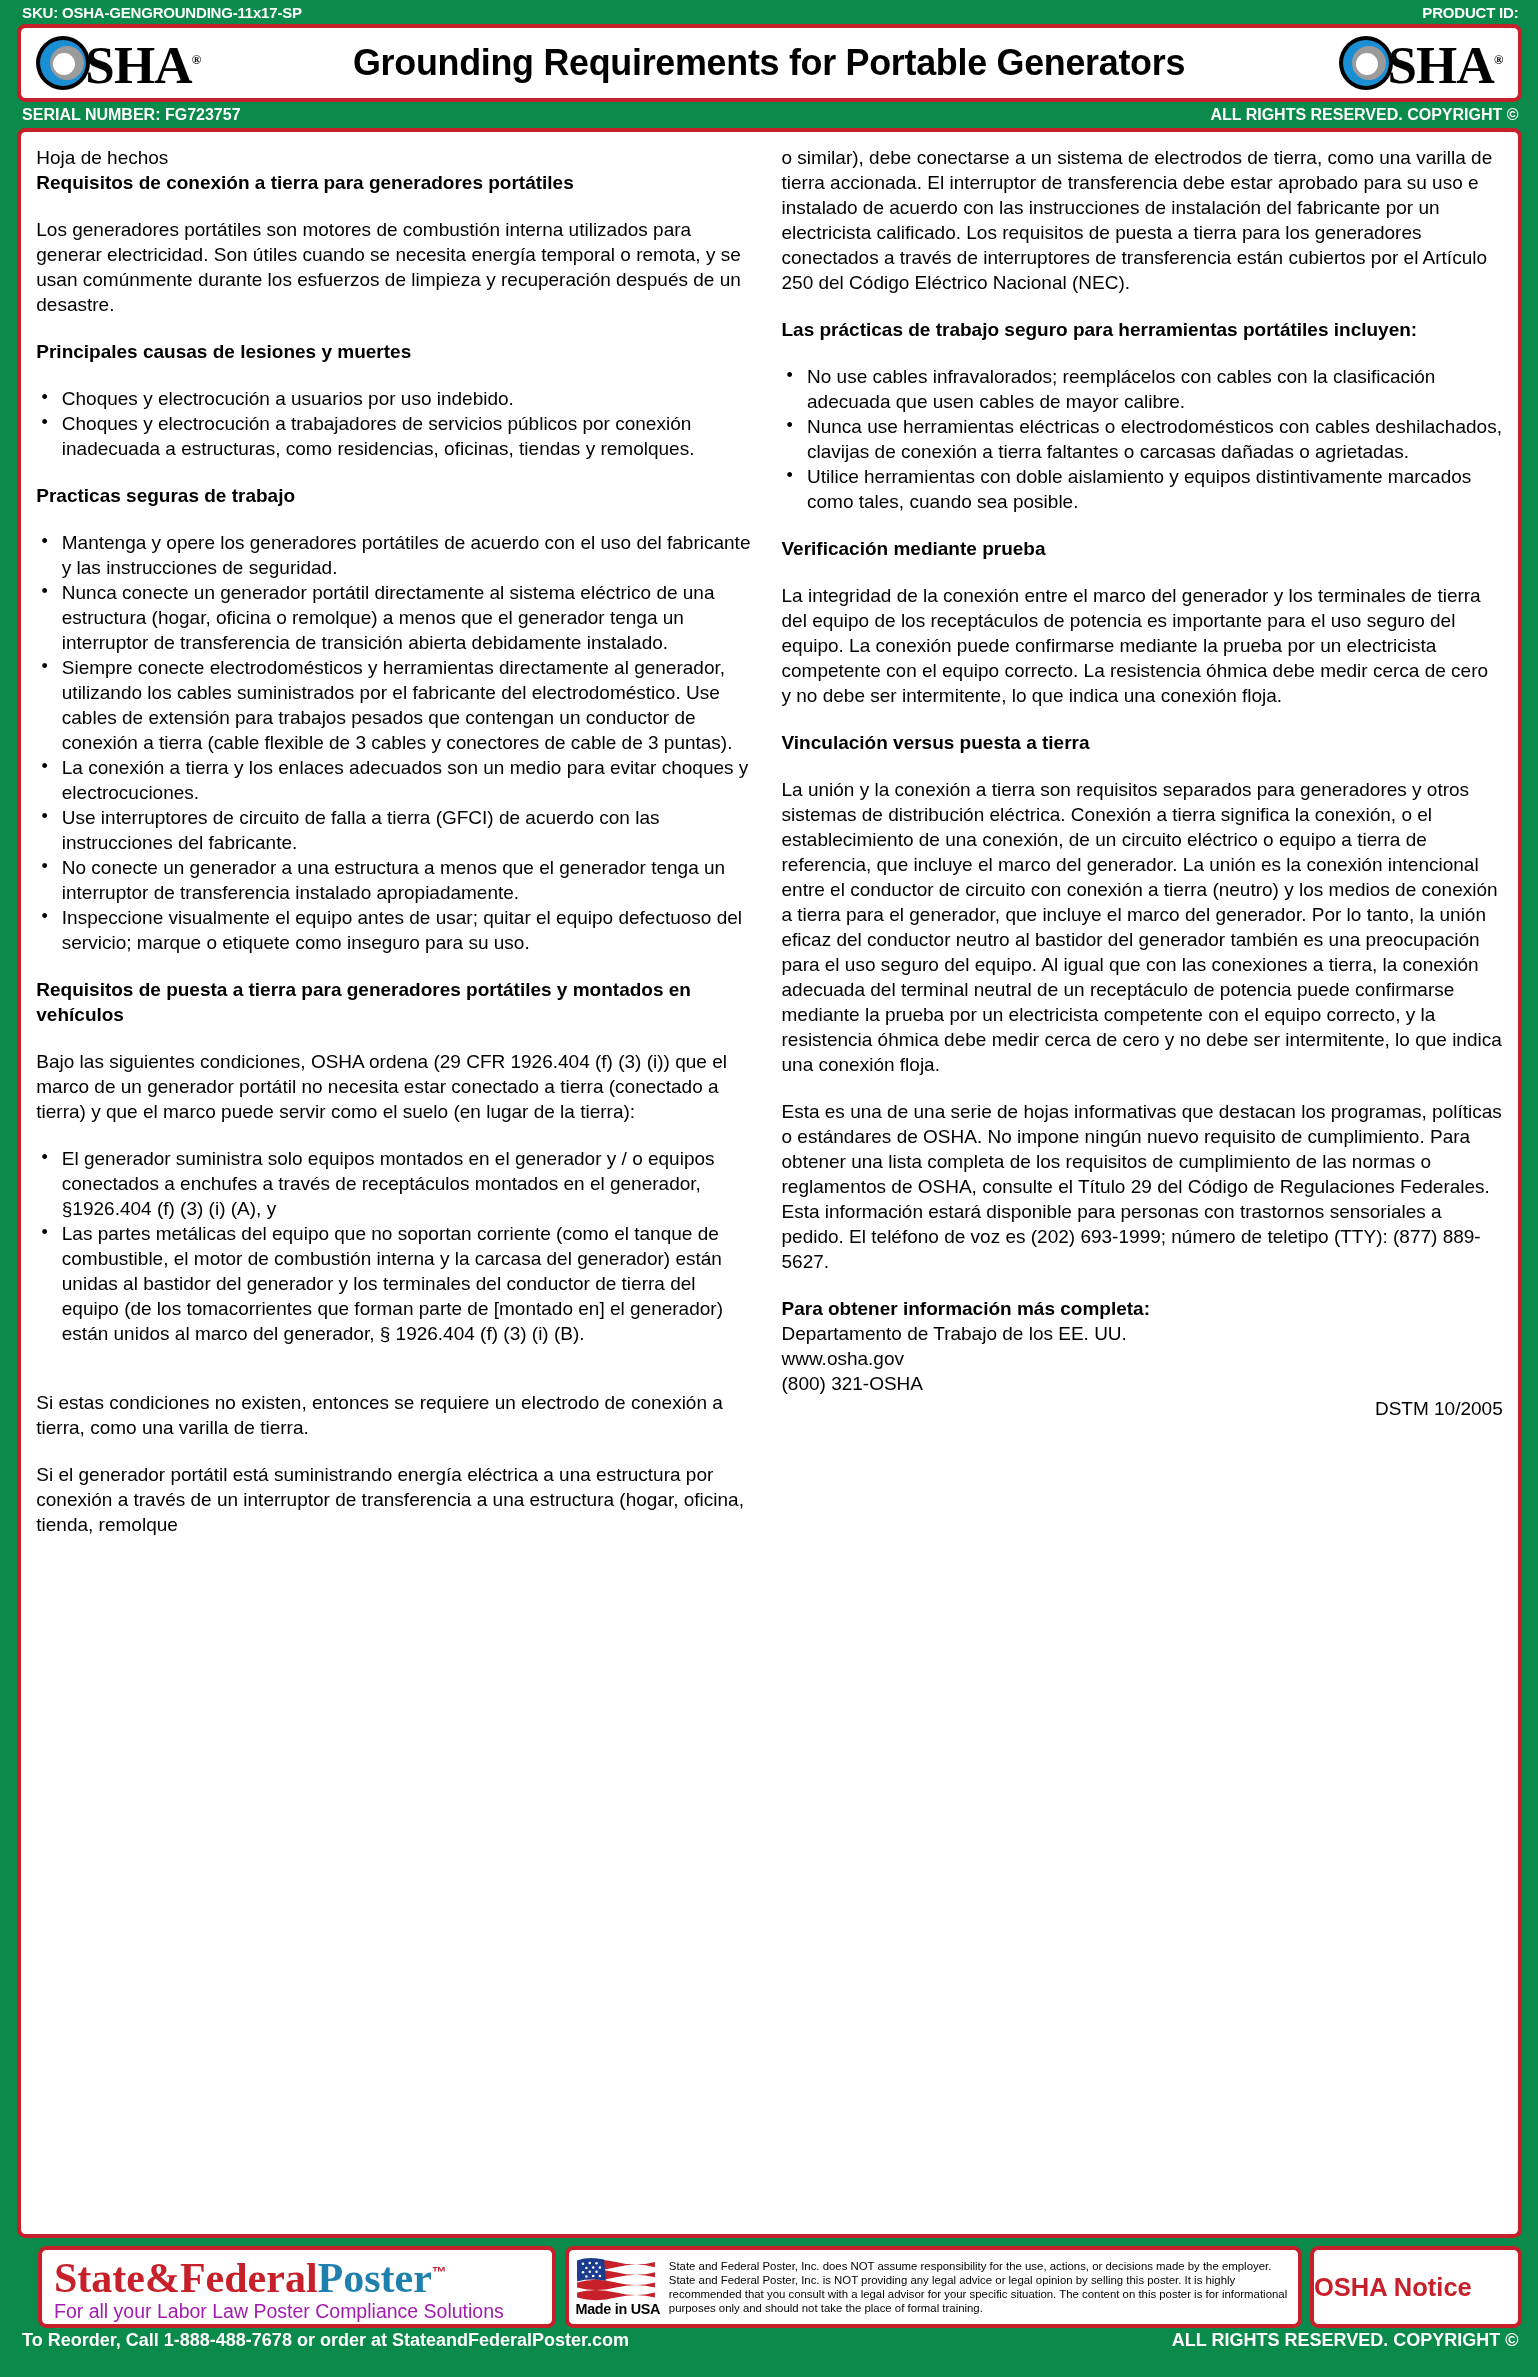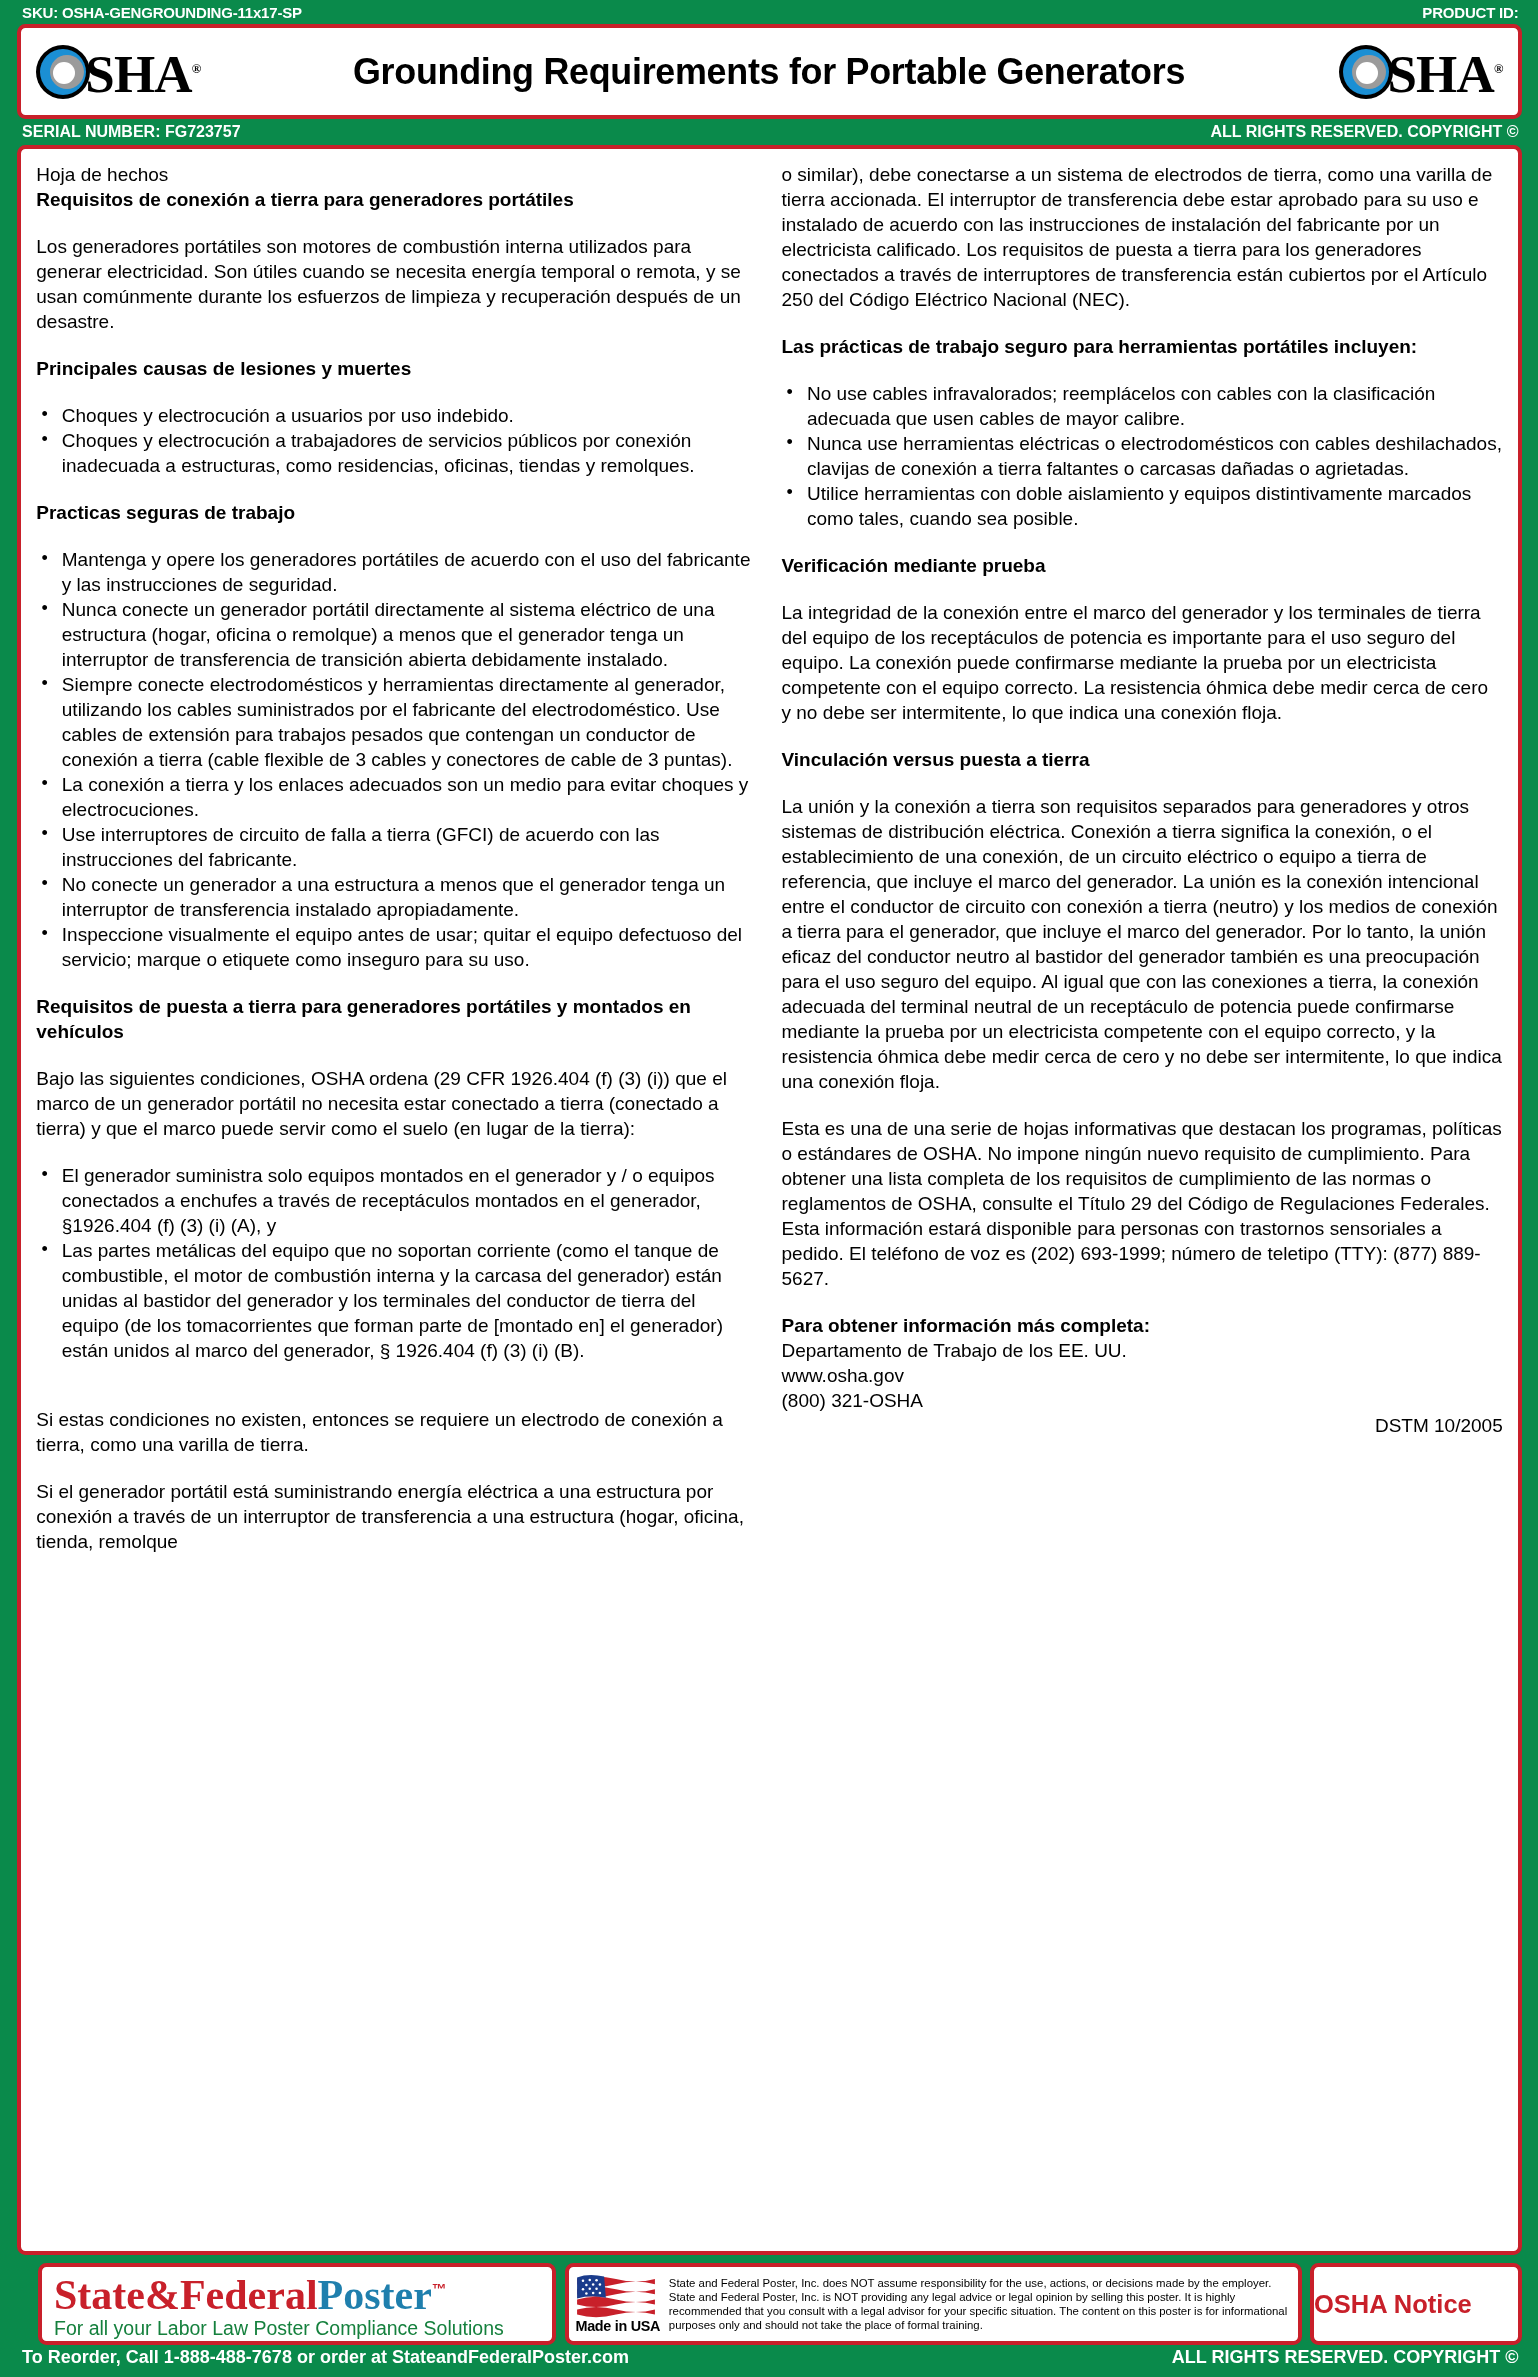--- a/index.html
+++ b/index.html
@@ -31,21 +31,21 @@
     letter-spacing: -0.2px;
     line-height: 1;
   }
 
   
   .title-banner {
     margin: 0 8.5px;
     background: #ffffff;
     border: 4.2px solid #c8202a;
     border-radius: 8.5px;
-    height: 95px;
+    height: 78px;
     display: flex;
     align-items: center;
     justify-content: space-between;
     padding: 0 15.3px;
   }
   .title-text {
     flex: 1;
     text-align: center;
     font-size: 37px;
     font-weight: bold;
@@ -195,21 +195,21 @@
   .sfp-red { color: #c8202a; }
   .sfp-blue { color: #1f7fad; }
   .sfp-tm {
     font-size: 14.4px;
     vertical-align: super;
     color: #c8202a;
     font-family: "Liberation Sans", sans-serif;
   }
   .sfp-tag {
     font-size: 19.5px;
-    color: #15803d;
+    color: #a21caf;
     line-height: 21px;
     margin-top: 0.8px;
     white-space: nowrap;
   }
   .disc-box {
     background: #ffffff;
     border: 4.2px solid #c8202a;
     border-radius: 8.5px;
     flex: 1;
     display: flex;

